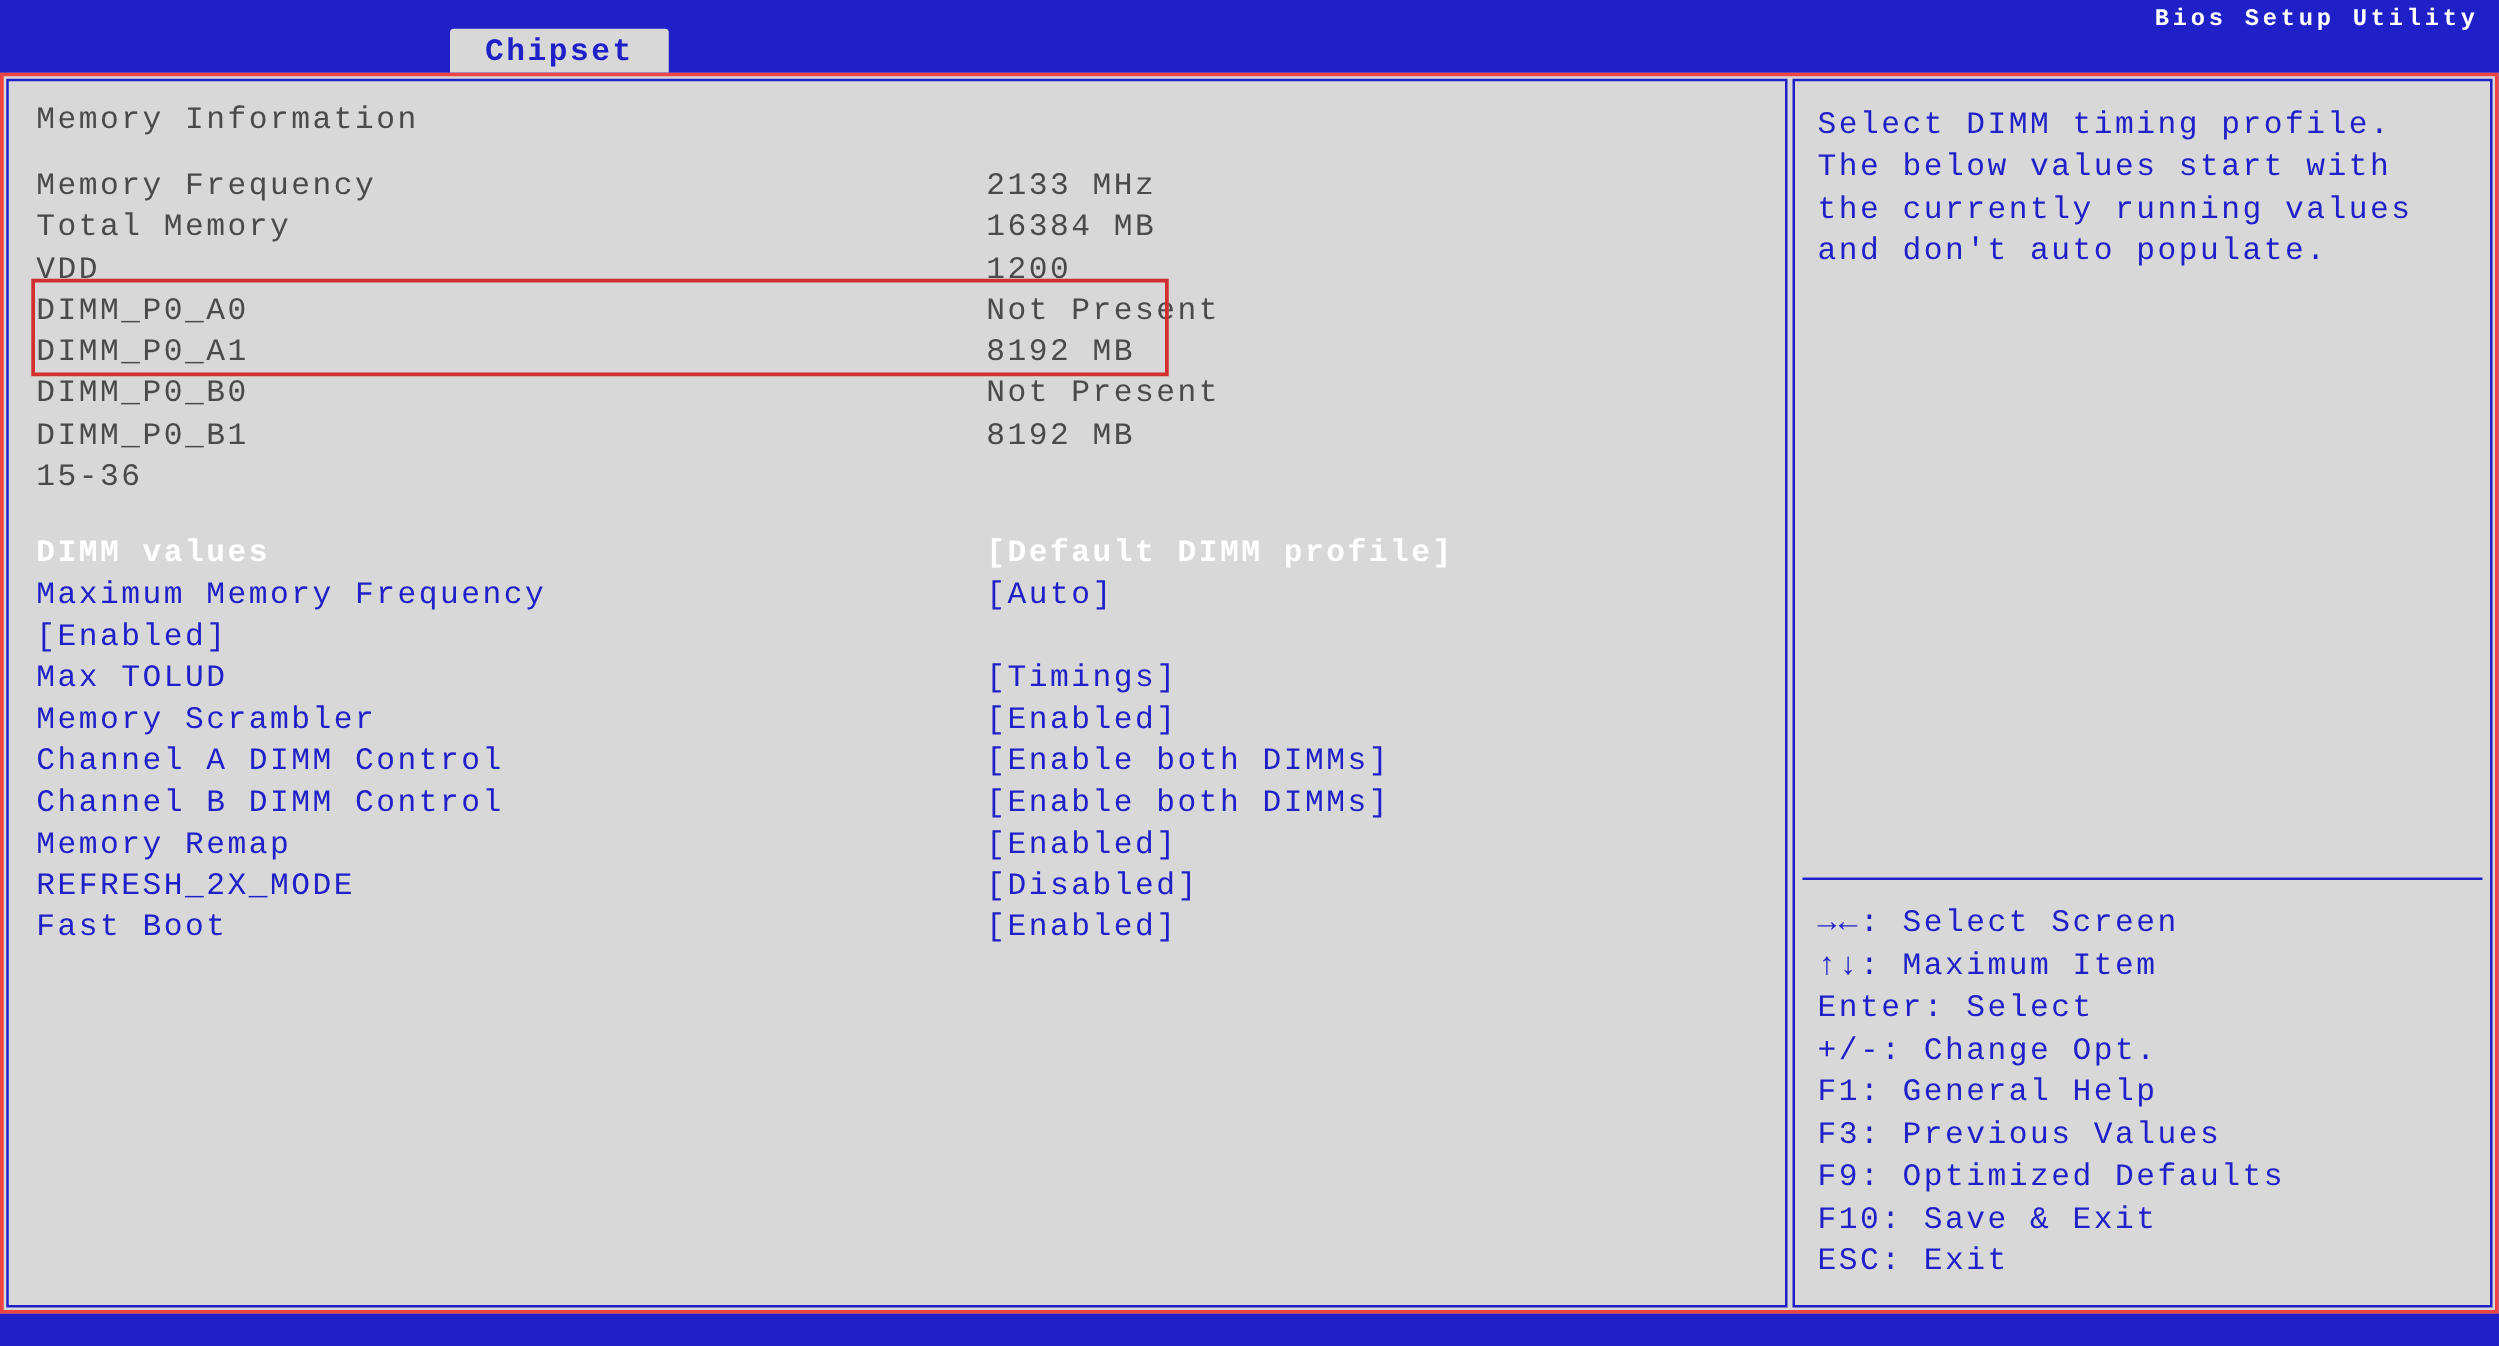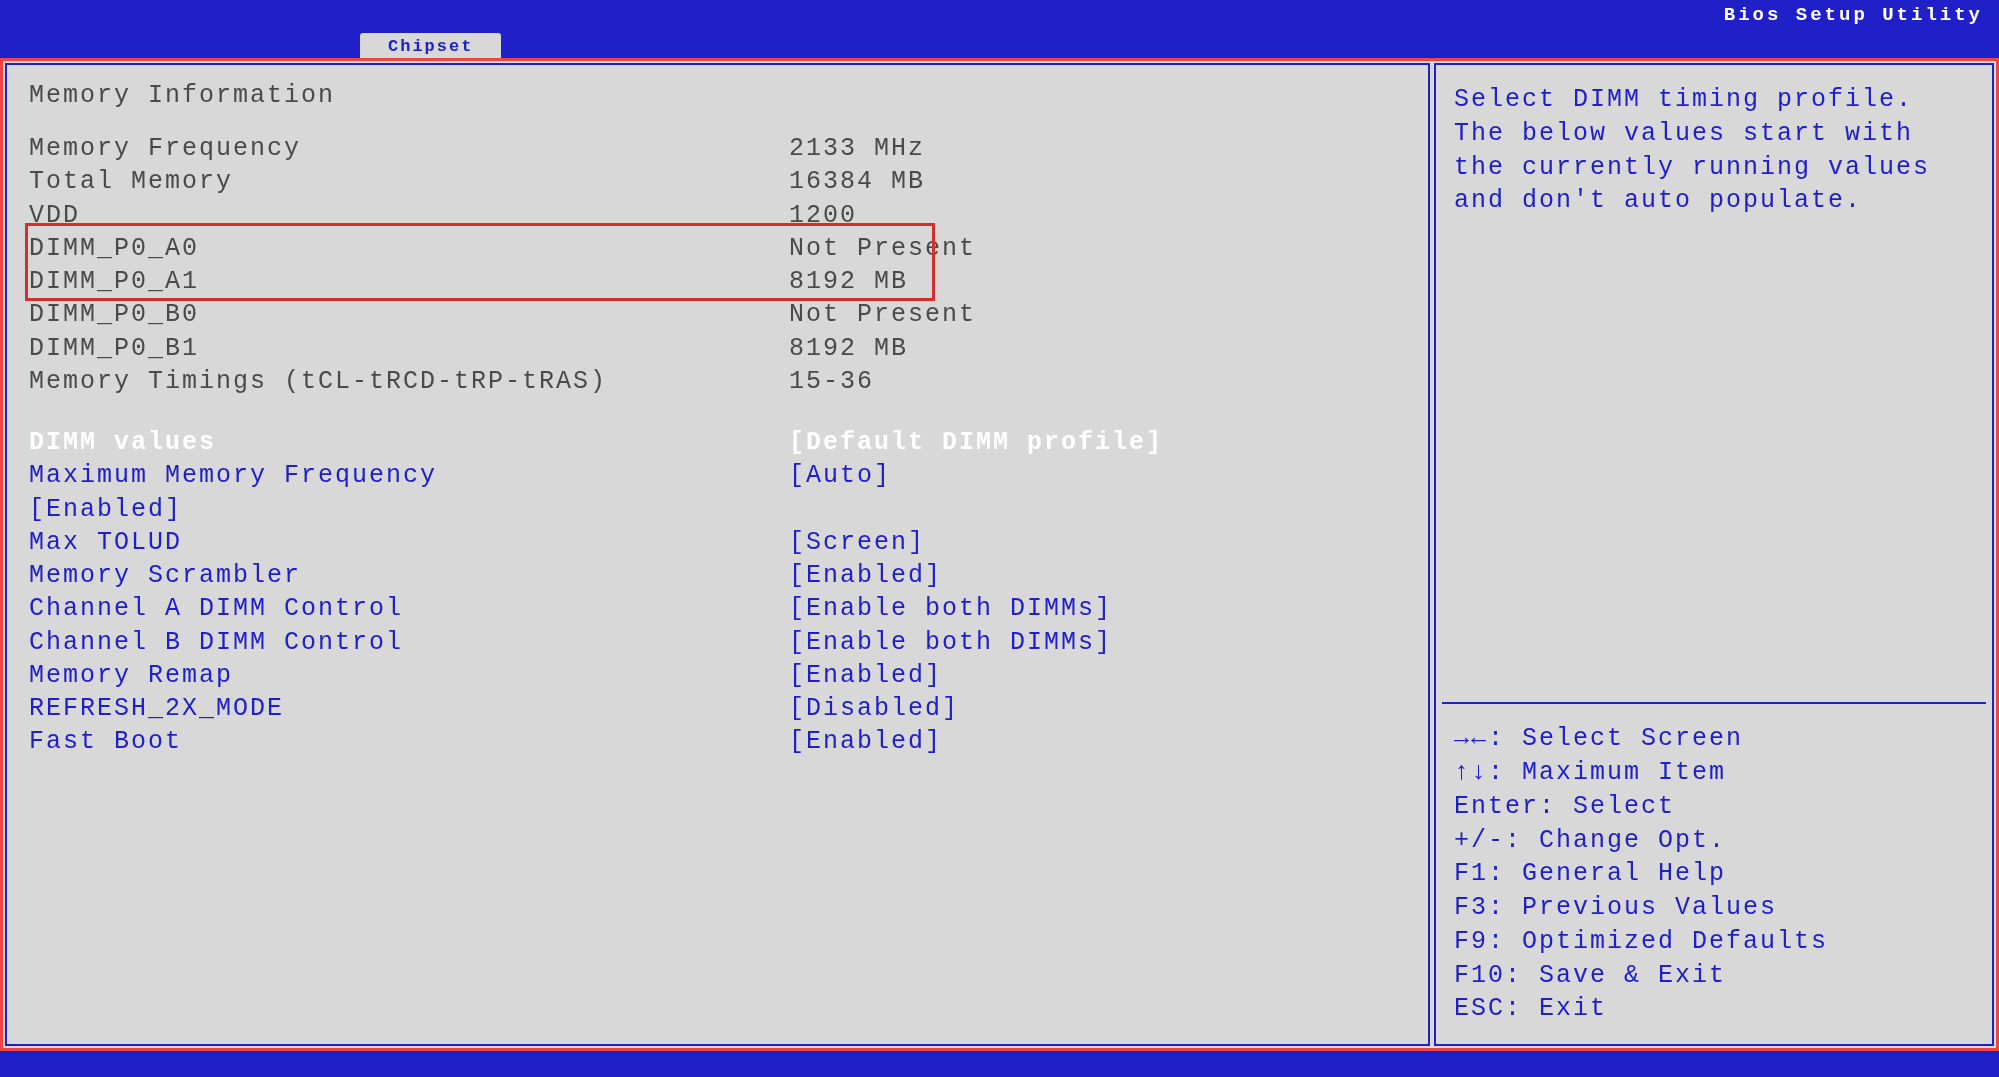--- a/index.html
+++ b/index.html
@@ -31,21 +31,21 @@
   }
   .tab {
     position: absolute;
     left: 360px; bottom: 0;
     background: #d8d8d8;
     color: #2020c8;
     padding: 4px 28px 2px 28px;
     border-top-left-radius: 3px;
     border-top-right-radius: 3px;
     font-weight: bold;
-    font-size: 17px;
+    font-size: 25px;
   }
   
   .panels {
     flex: 1;
     display: flex;
     border: 3px solid #ef4444;
     background: #d8d8d8;
     justify-content: center;
   }
   .left-panel {
@@ -138,41 +138,40 @@
       </div>
       <div class="row">
         <div class="label">DIMM_P0_B0</div>
         <div class="value">Not Present</div>
       </div>
       <div class="row">
         <div class="label">DIMM_P0_B1</div>
         <div class="value">8192 MB</div>
       </div>
       <div class="row">
-        <div class="label">Memory Timings (tCL-tRCD-tRP-tRAS)</div>
         <div class="value">15-36</div>
       </div>
 
       <div class="spacer"></div>
 
       <div class="row selected">
         <div class="label">DIMM values</div>
         <div class="value">[Default DIMM profile]</div>
       </div>
 
       <div class="row setting">
         <div class="label">Maximum Memory Frequency</div>
         <div class="value">[Auto]</div>
       </div>
       <div class="row setting">
         <div class="value">[Enabled]</div>
       </div>
       <div class="row setting">
         <div class="label">Max TOLUD</div>
-        <div class="value">[Screen]</div>
+        <div class="value">[Timings]</div>
       </div>
       <div class="row setting">
         <div class="label">Memory Scrambler</div>
         <div class="value">[Enabled]</div>
       </div>
       <div class="row setting">
         <div class="label">Channel A DIMM Control</div>
         <div class="value">[Enable both DIMMs]</div>
       </div>
       <div class="row setting">

